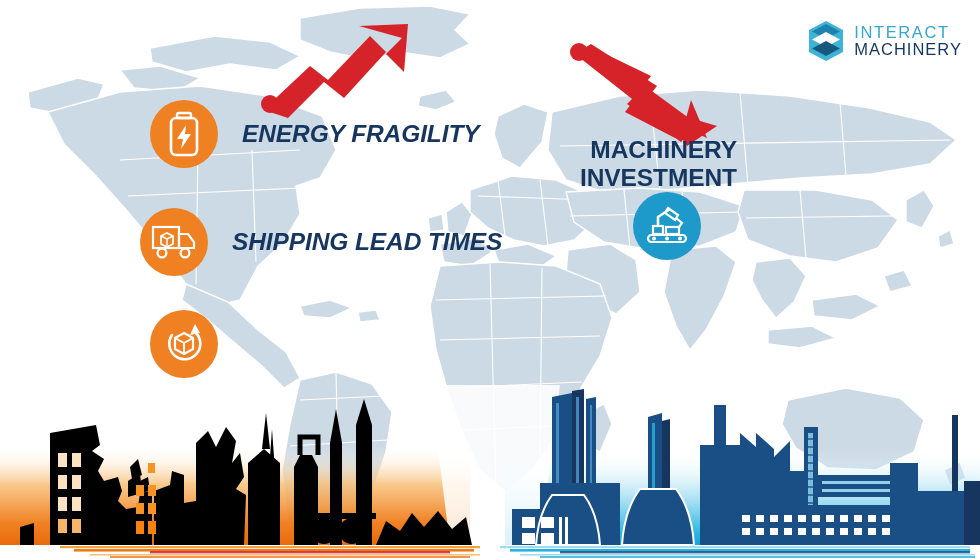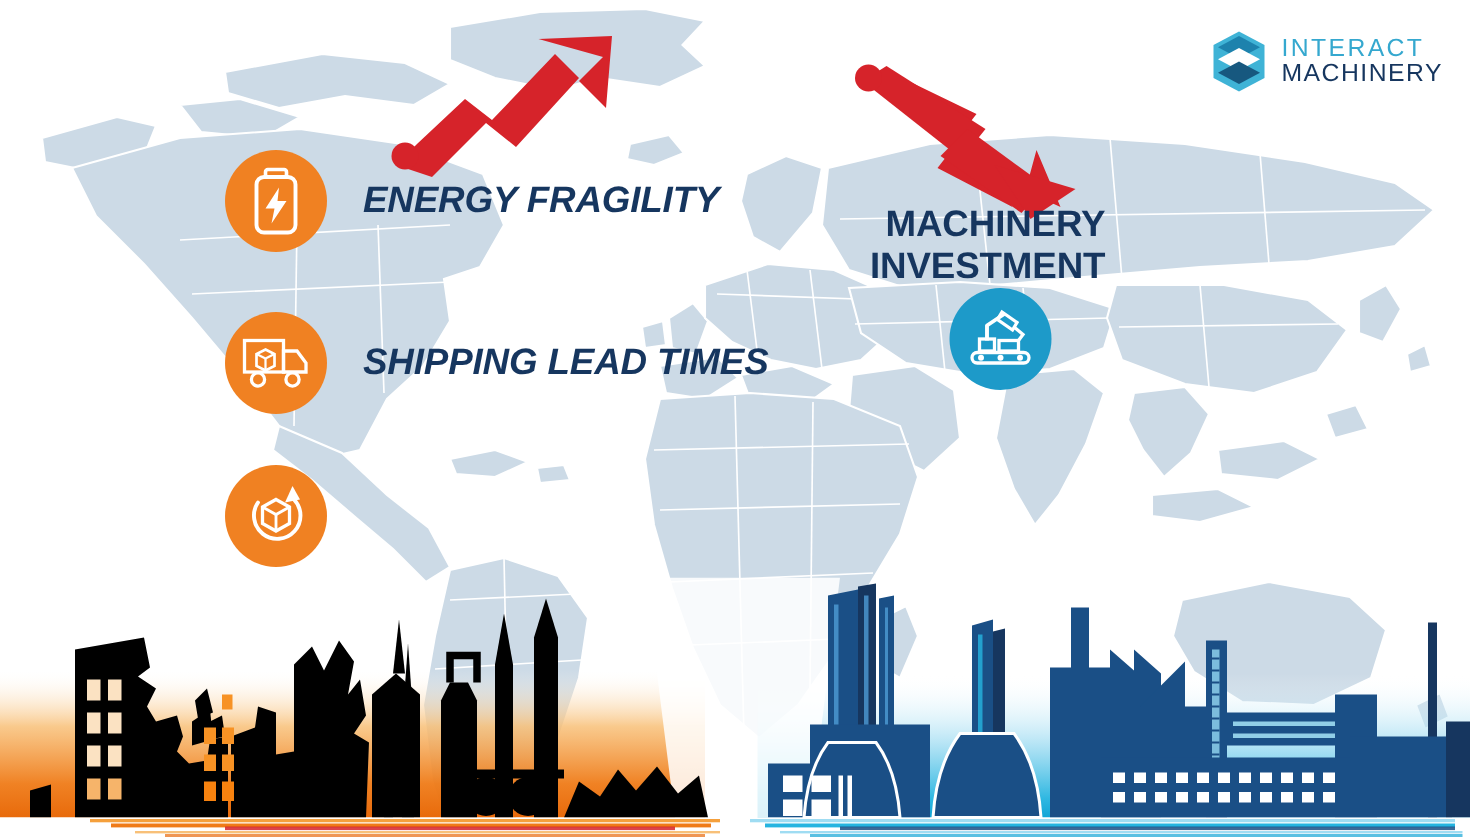--- a/index.html
+++ b/index.html
@@ -87,21 +87,21 @@
     font-weight: bold;
     color: #16365f;
     letter-spacing: -0.1px;
     line-height: 1.14;
     white-space: pre-line;
   }
   .item-label.left-of-badge  { text-align: right; margin-right: 17px; }
   .item-label.right-of-badge { text-align: left;  margin-left: 24px; font-style: italic; }
 
   #item-energy   { left: 150px; top: 100px; }
-  #item-shipping { left: 150px; top: 208px; justify-content: space-between; }
+  #item-shipping { left: 140px; top: 208px; justify-content: space-between; }
   #item-supply   { left: 150px; top: 310px; }
 
   #item-machinery { left: 580px; top: 136px; }
   #item-manufact  { left: 519px; top: 283px; }
 
   
   #skyline {
     position: absolute;
     left: 0; bottom: 0;
     width: 980px; height: 175px;

